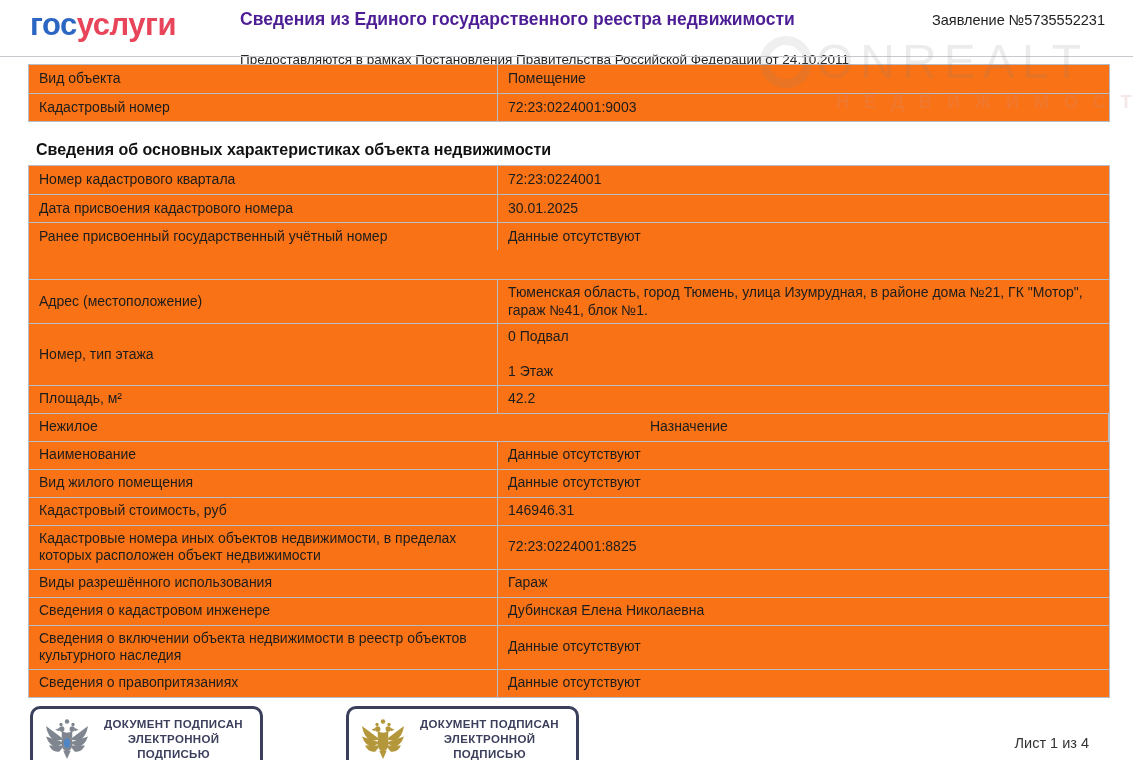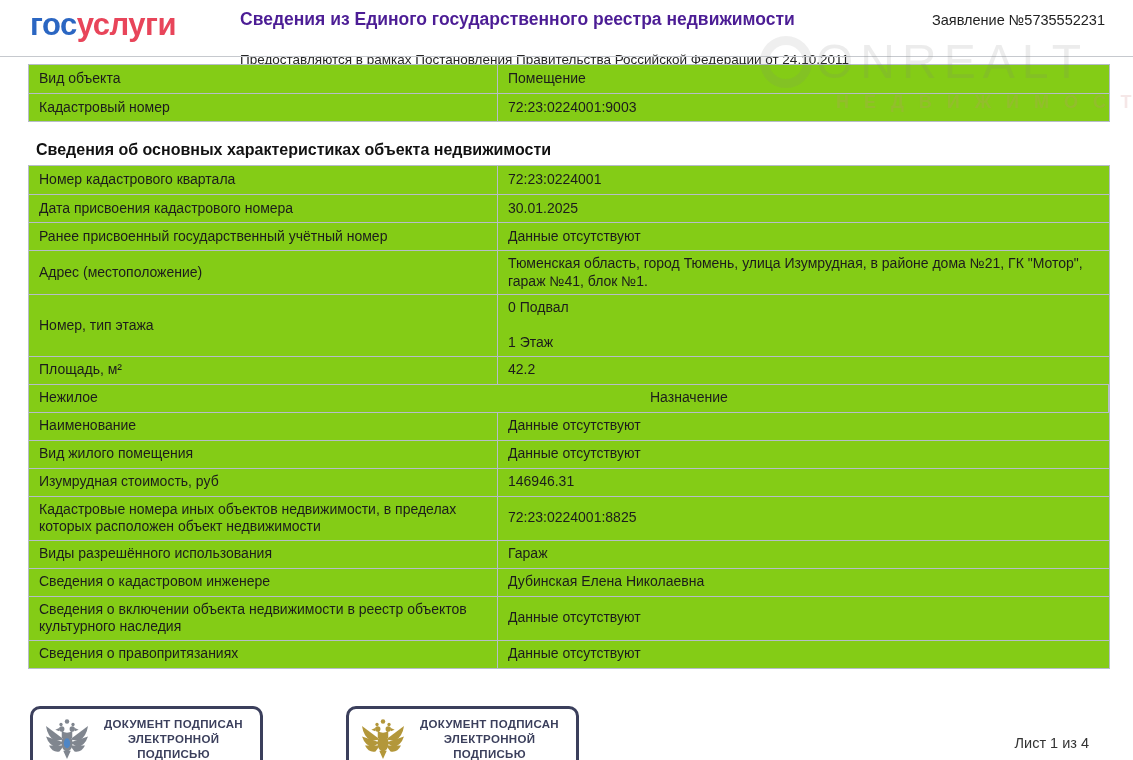--- a/index.html
+++ b/index.html
@@ -22,31 +22,31 @@
   .header-rule { position:absolute; left:0; top:56px; width:1133px; border-top:1px solid #c6c9ce; }
 
   
   .watermark { position:absolute; left:760px; top:34px; width:380px; z-index:6; pointer-events:none; }
   .wm-row { display:flex; align-items:center; }
   .wm-ring { width:52px; height:52px; border:9px solid rgba(130,130,130,0.13); border-radius:50%; flex:none; margin-right:4px; }
   .wm-brand { font-size:48px; font-weight:normal; letter-spacing:7px; color:rgba(125,125,125,0.15); white-space:nowrap; }
   .wm-sub { font-size:18px; font-weight:bold; letter-spacing:15px; color:rgba(205,135,135,0.20); margin:3px 0 0 76px; white-space:nowrap; }
 
   
-  .tbl { position:absolute; left:28px; width:1082px; border:1px solid #b6bdc9; background:#84cc16; z-index:2; }
+  .tbl { position:absolute; left:28px; width:1082px; border:1px solid #b6bdc9; background:#f97316; z-index:2; }
   .tbl-object { top:64px; }
   .tbl-main { top:165px; }
   .row { display:flex; border-top:1px solid #b6bdc9; }
   .row:first-child { border-top:none; }
   .cell { font-size:14px; line-height:1.25; padding:4px 10px; display:flex; align-items:center; }
   .cell-l { width:469px; border-right:1px solid #b6bdc9; }
   .cell-v { flex:1; white-space:pre-line; }
   .row { min-height:28px; }
   .r-two { min-height:36px; }
-  .r-addr { min-height:36px; }
+  .r-addr { min-height:36px;margin-top:29px; }
   .r-floor { min-height:58px; }
   .section-title { position:absolute; left:36px; top:141px; font-size:16px; font-weight:bold; color:#111; z-index:2; }
 
   
   .stamps { position:absolute; left:30px; top:706px; z-index:4; display:flex; }
   .stamp { width:233px; height:96px; border:3px solid #3b3f5c; border-radius:10px; background:#fff;
            display:flex; align-items:flex-start; padding:6px 8px; }
   .stamp + .stamp { margin-left:83px; }
   .stamp-icon { width:48px; height:48px; flex:none; margin:2px 4px 0 2px; }
   .stamp-icon.gray { color:#80868f; }
@@ -126,21 +126,21 @@
     </div>
     <div class="row">
       <div class="cell cell-l">Наименование</div>
       <div class="cell cell-v">Данные отсутствуют</div>
     </div>
     <div class="row">
       <div class="cell cell-l">Вид жилого помещения</div>
       <div class="cell cell-v">Данные отсутствуют</div>
     </div>
     <div class="row">
-      <div class="cell cell-l">Изумрудная стоимость, руб</div>
+      <div class="cell cell-l">Кадастровый стоимость, руб</div>
       <div class="cell cell-v">146946.31</div>
     </div>
     <div class="row r-two">
       <div class="cell cell-l">Кадастровые номера иных объектов недвижимости, в пределах которых расположен объект недвижимости</div>
       <div class="cell cell-v">72:23:0224001:8825</div>
     </div>
     <div class="row">
       <div class="cell cell-l">Виды разрешённого использования</div>
       <div class="cell cell-v">Гараж</div>
     </div>

